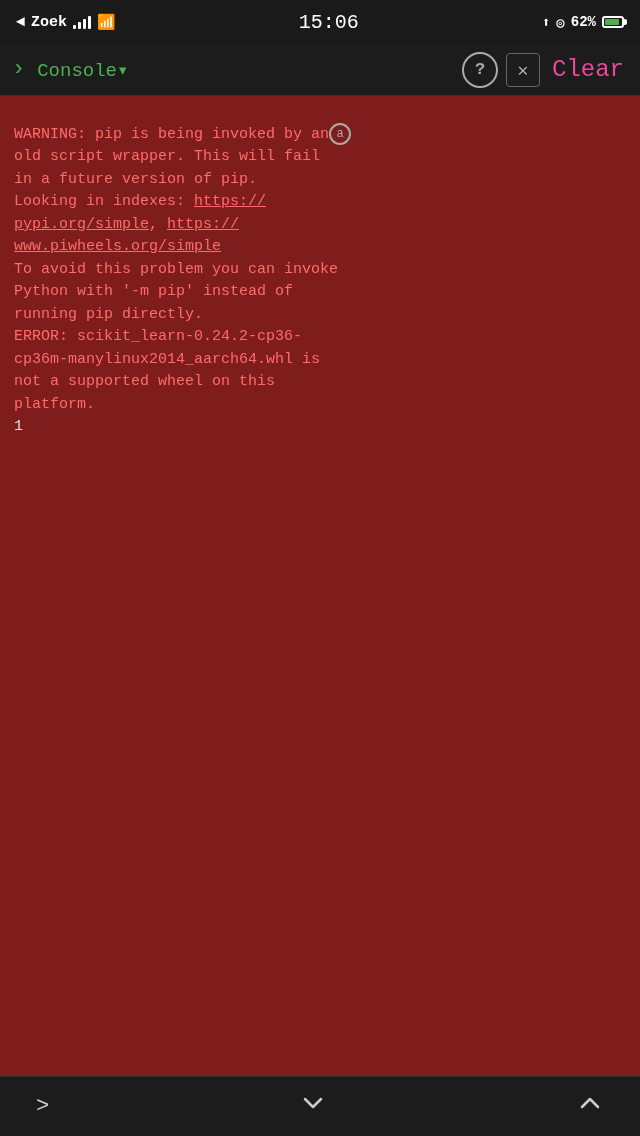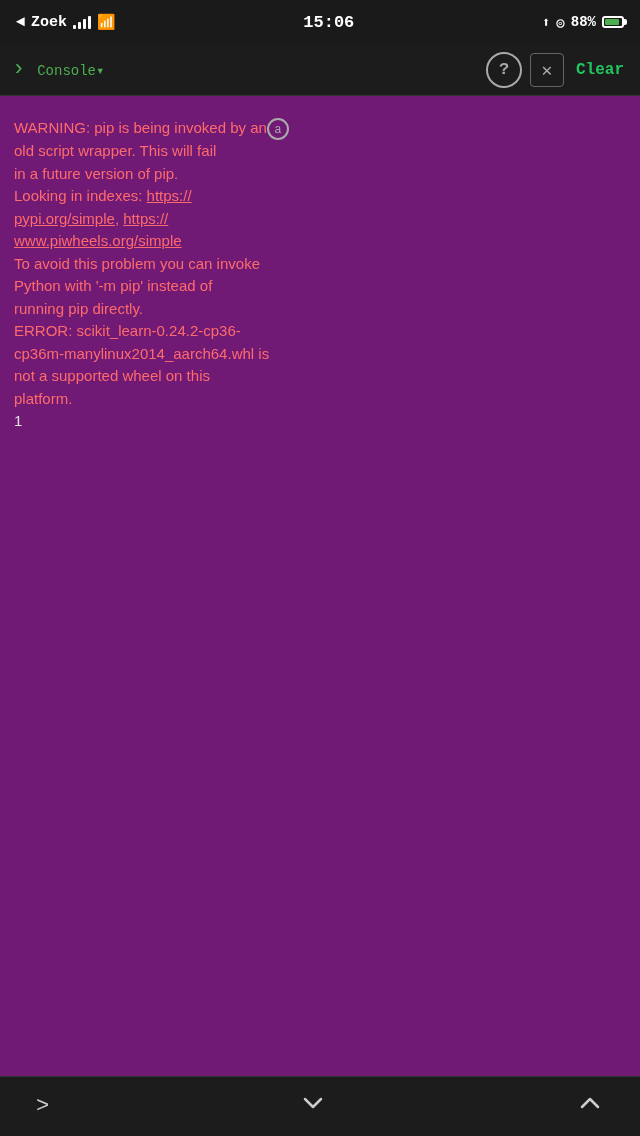--- a/index.html
+++ b/index.html
@@ -25,22 +25,22 @@
       font-size: 15px;
       font-weight: 600;
       color: #fff;
     }
     .status-left {
       display: flex;
       align-items: center;
       gap: 6px;
     }
     .status-center {
-      font-size: 17px;
-      font-weight: 700;
+      font-size: 20px;
+      font-weight: 400;
     }
     .status-right {
       display: flex;
       align-items: center;
       gap: 6px;
       font-size: 14px;
     }
     .battery-icon {
       display: inline-flex;
       align-items: center;
@@ -90,21 +90,21 @@
       font-weight: 300;
       margin-right: 4px;
     }
     .toolbar-title {
       color: #4caf50;
       font-size: 20px;
       font-weight: 500;
       flex: 1;
     }
     .toolbar-title span {
-      font-size: 14px;
+      font-size: 19px;
       color: #4caf50;
     }
     .toolbar-btn-circle {
       width: 36px;
       height: 36px;
       border-radius: 50%;
       border: 2px solid #aaa;
       display: flex;
       align-items: center;
       justify-content: center;
@@ -119,36 +119,36 @@
       width: 34px;
       height: 34px;
       display: flex;
       align-items: center;
       justify-content: center;
       font-size: 18px;
       color: #aaa;
       cursor: pointer;
     }
     .toolbar-clear {
-      color: #22c55e;
-      font-size: 16px;
-      font-weight: 700;
+      color: #ec4899;
+      font-size: 24px;
+      font-weight: 400;
       cursor: pointer;
       padding: 0 4px;
     }
 
     
     .console-output {
-      background: #701a75;
-      padding: 21px 14px;
+      background: #7f1d1d;
+      padding: 27px 14px;
       height: calc(1136px - 44px - 52px - 60px);
       overflow-y: auto;
       font-size: 15px;
       line-height: 1.5;
-      font-family: Liberation Sans, sans-serif;
+      font-family: Liberation Mono, monospace;
     }
 
     .warning-text {
       color: #ff6b6b;
     }
 
     .normal-text {
       color: #ff6b6b;
     }
 
@@ -228,21 +228,21 @@
       <div class="signal-bar" style="height:7px;"></div>
       <div class="signal-bar" style="height:10px;"></div>
       <div class="signal-bar" style="height:13px;"></div>
     </div>
     <span class="wifi-icon">📶</span>
   </div>
   <div class="status-center">15:06</div>
   <div class="status-right">
     <span>⬆</span>
     <span>◎</span>
-    <span>88%</span>
+    <span>62%</span>
     <div class="battery-icon">
       <div class="battery-body">
         <div class="battery-fill"></div>
       </div>
     </div>
   </div>
 </div>
 
 <div class="toolbar">
   <span class="toolbar-chevron">›</span>

